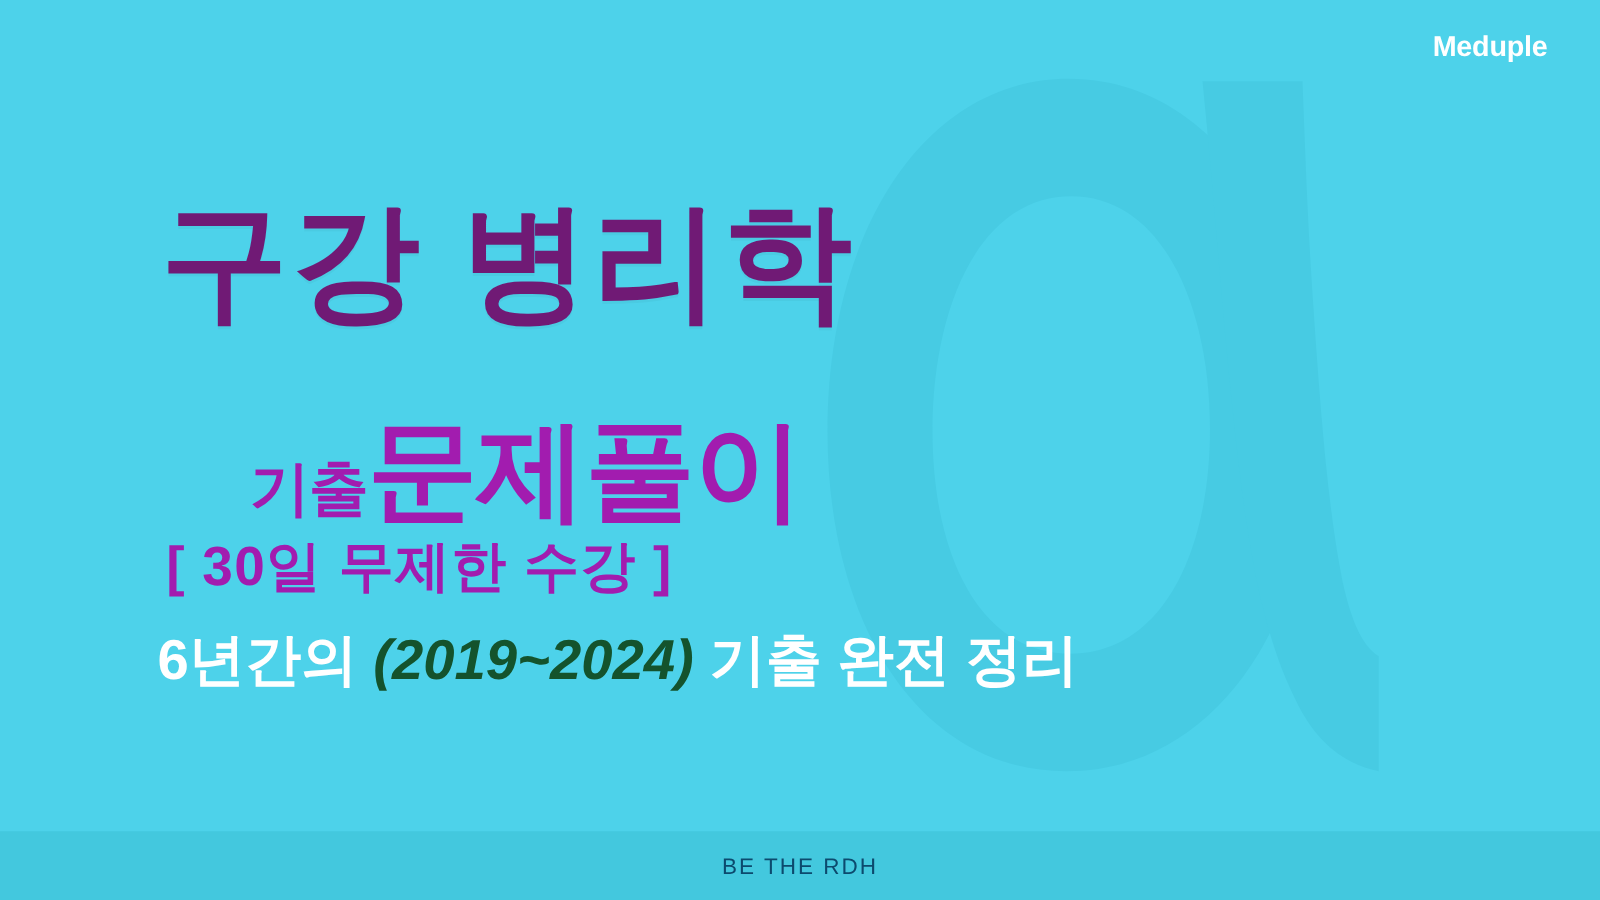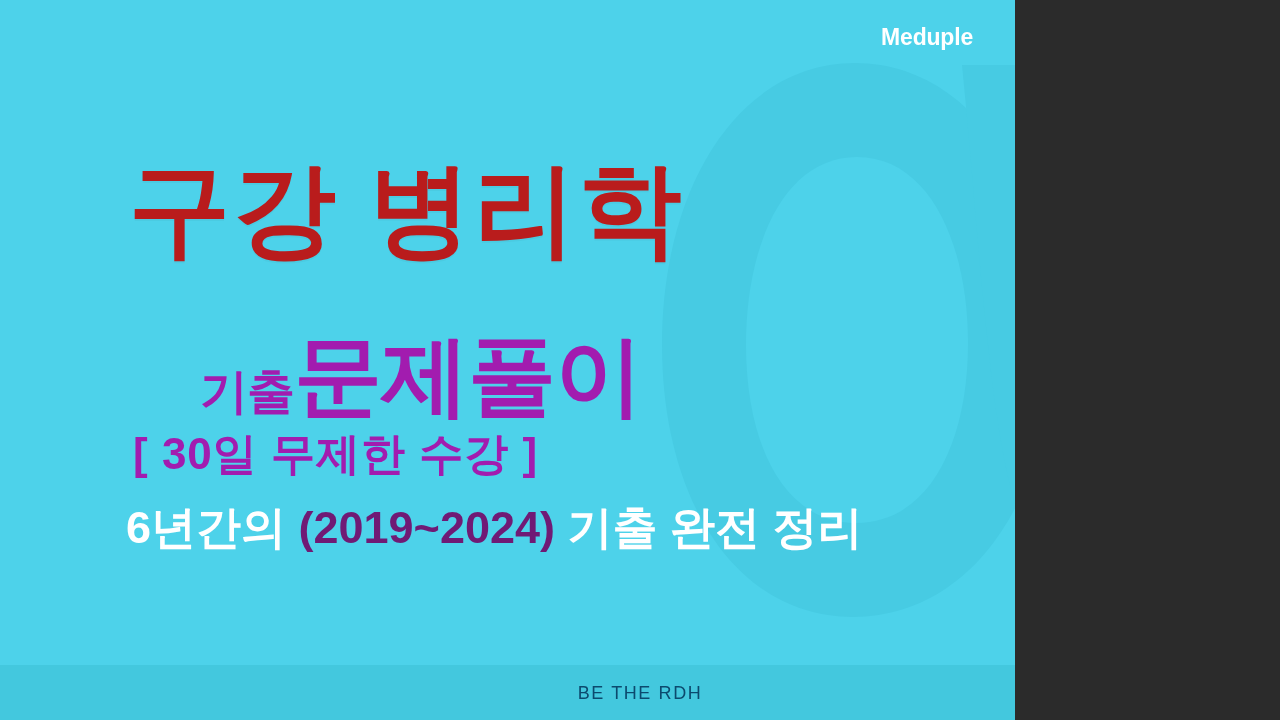--- a/index.html
+++ b/index.html
@@ -4,21 +4,21 @@
 <title>Meduple Course Thumbnail</title>
 <style>
   html, body {
     margin: 0;
     padding: 0;
     background: #2b2b2b;
   }
 
   .slide {
     position: relative;
-    width: 1015px;
+    width: 1280px;
     height: 720px;
     overflow: hidden;
     background: #4dd2ea;
     font-family: "Liberation Sans", "DejaVu Sans", sans-serif;
     -webkit-font-smoothing: antialiased;
   }
 
   
   .alpha-watermark {
     position: absolute;
@@ -56,21 +56,21 @@
     top: 0;
     width: 1280px;
     height: 665px;
     z-index: 3;
   }
 
   .title-main {
     position: absolute;
     left: 128px;
     top: 158px;
-    color: #b91c1c;
+    color: #701a75;
     font-size: 103px;
     font-weight: bold;
     letter-spacing: 2px;
     line-height: 1;
     white-space: nowrap;
     text-shadow: 0 2px 0 rgba(0,0,0,0.03);
   }
 
   .title-sub {
     position: absolute;
@@ -112,21 +112,22 @@
     left: 126px;
     top: 505px;
     font-size: 45px;
     font-weight: bold;
     letter-spacing: 0px;
     line-height: 1;
     white-space: nowrap;
     color: #ffffff;
   }
   .tagline-two .years {
-    color: #701a75;
+    color: #14532d;
+    font-style: italic;
   }
 
   
   .footer-bar {
     position: absolute;
     left: 0;
     bottom: 0;
     width: 1280px;
     height: 55px;
     background: #43c8de;

